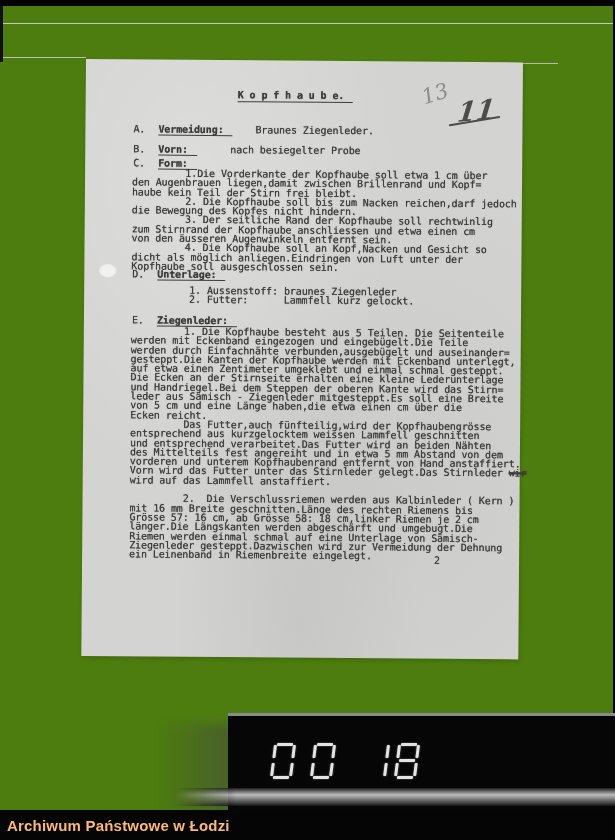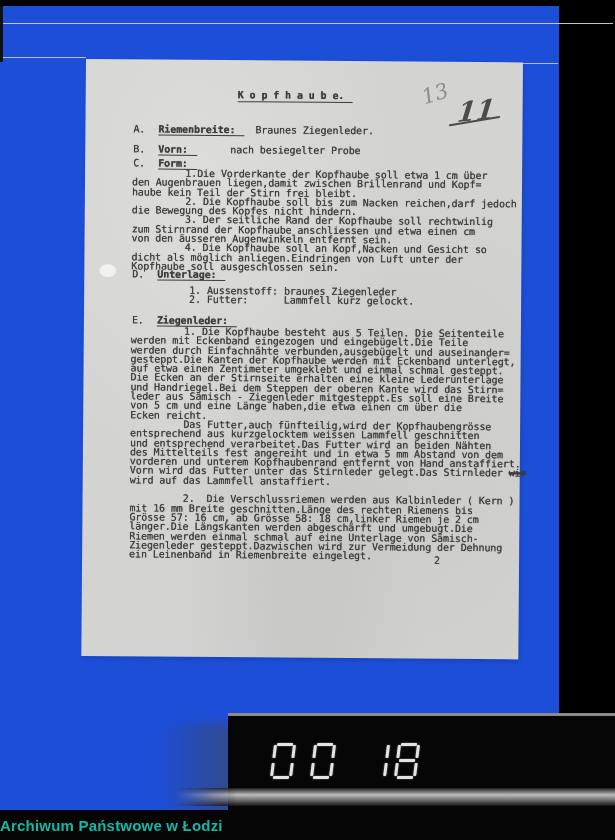--- a/index.html
+++ b/index.html
@@ -2,22 +2,22 @@
 <html><head>
 <meta charset="utf-8">
 <style>
   html,body{margin:0;padding:0;}
   body{
     width:615px;height:840px;position:relative;overflow:hidden;
     background:#000;font-family:"Liberation Sans",sans-serif;
   }
   
   .photo{
-    position:absolute;left:0;top:6px;width:559px;height:804px;
-    background:#1d4ed8;
+    position:absolute;left:0;top:6px;width:613px;height:804px;
+    background:#4d7c0f;
   }
   .scanline{position:absolute;height:1px;background:#c6c6c4;}
   .scanline.full{left:0;top:17px;width:613px;}
   .scanline.left{left:0;top:51px;width:86px;background:#bdbdbb;}
   .scanline.right{left:522px;top:57px;width:36px;background:#b8b8b6;}
   .edge-sliver{position:absolute;left:0;top:0;width:3px;height:56px;background:#111;}
 
   
   .paper{
     position:absolute;left:86px;top:53px;width:437px;height:597px;
@@ -99,21 +99,22 @@
   .seg-b{right:0;top:2px;width:3px;height:13px;}
   .seg-e{left:0;top:20px;width:3px;height:13px;}
   .seg-c{right:0;top:20px;width:3px;height:13px;}
 
   
   .footer{
     position:absolute;left:0;top:810px;width:615px;height:30px;
     background:#050505;display:flex;align-items:center;
   }
   .footer-label{
-    color:#14b8a6;font-weight:bold;font-size:15px;letter-spacing:.2px;
+    color:#fdba74;font-weight:bold;font-size:15px;letter-spacing:.2px;
+    padding-left:7px;
   }
 </style>
 </head>
 <body>
 
 <div class="photo">
   <div class="scanline full"></div>
   <div class="scanline left"></div>
   <div class="scanline right"></div>
   <div class="edge-sliver"></div>
@@ -122,21 +123,21 @@
     <div class="hole"></div>
 
     <div class="tw doc-title">K o p f h a u b e.</div>
 
     <span class="hand hand-13">13</span>
     <span class="hand hand-11">11</span>
     <div class="hand-strike"></div>
 
     <div class="tw sec-row row-a">
       <span class="sec-label">A.</span>
-      <span class="sec-heading">Riemenbreite:</span>
+      <span class="sec-heading">Vermeidung:</span>
       <span class="sec-value">Braunes Ziegenleder.</span>
     </div>
 
     <div class="tw sec-row row-b">
       <span class="sec-label">B.</span>
       <span class="sec-heading">Vorn:</span>
       <span class="sec-value">nach besiegelter Probe</span>
     </div>
 
     <div class="tw sec-row row-c">

